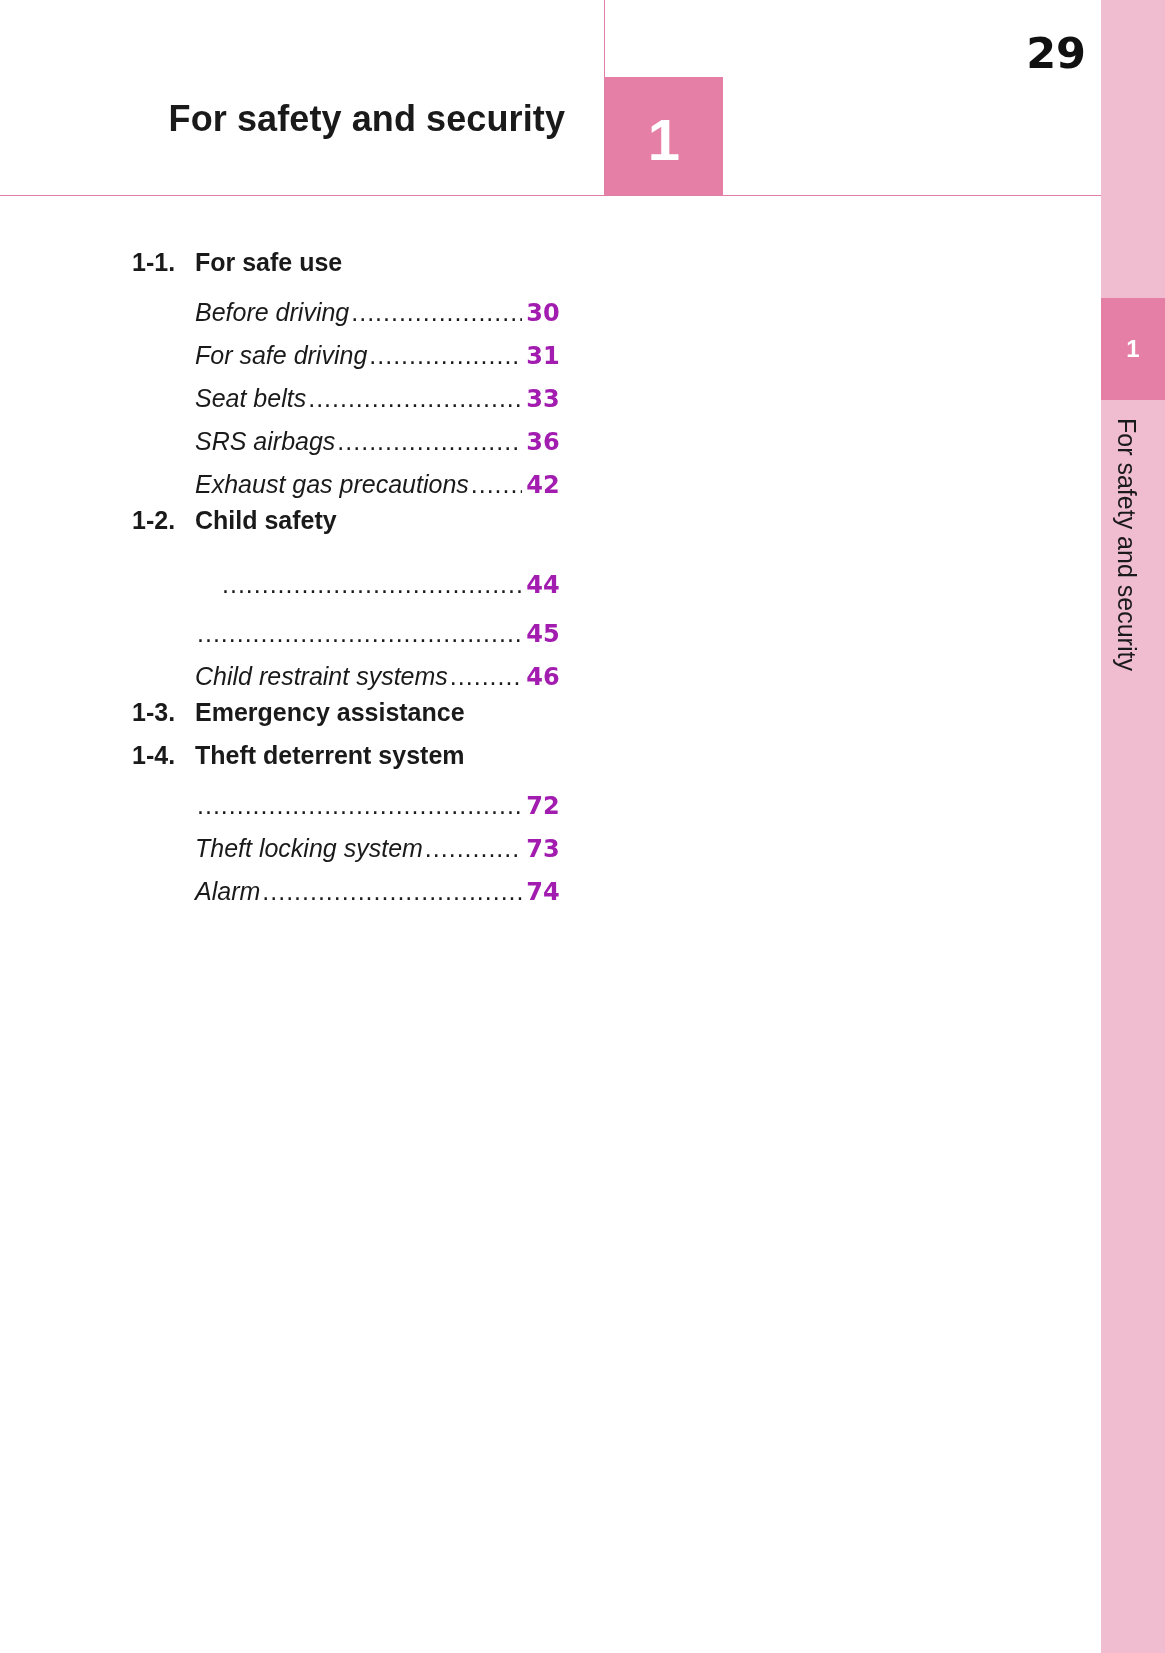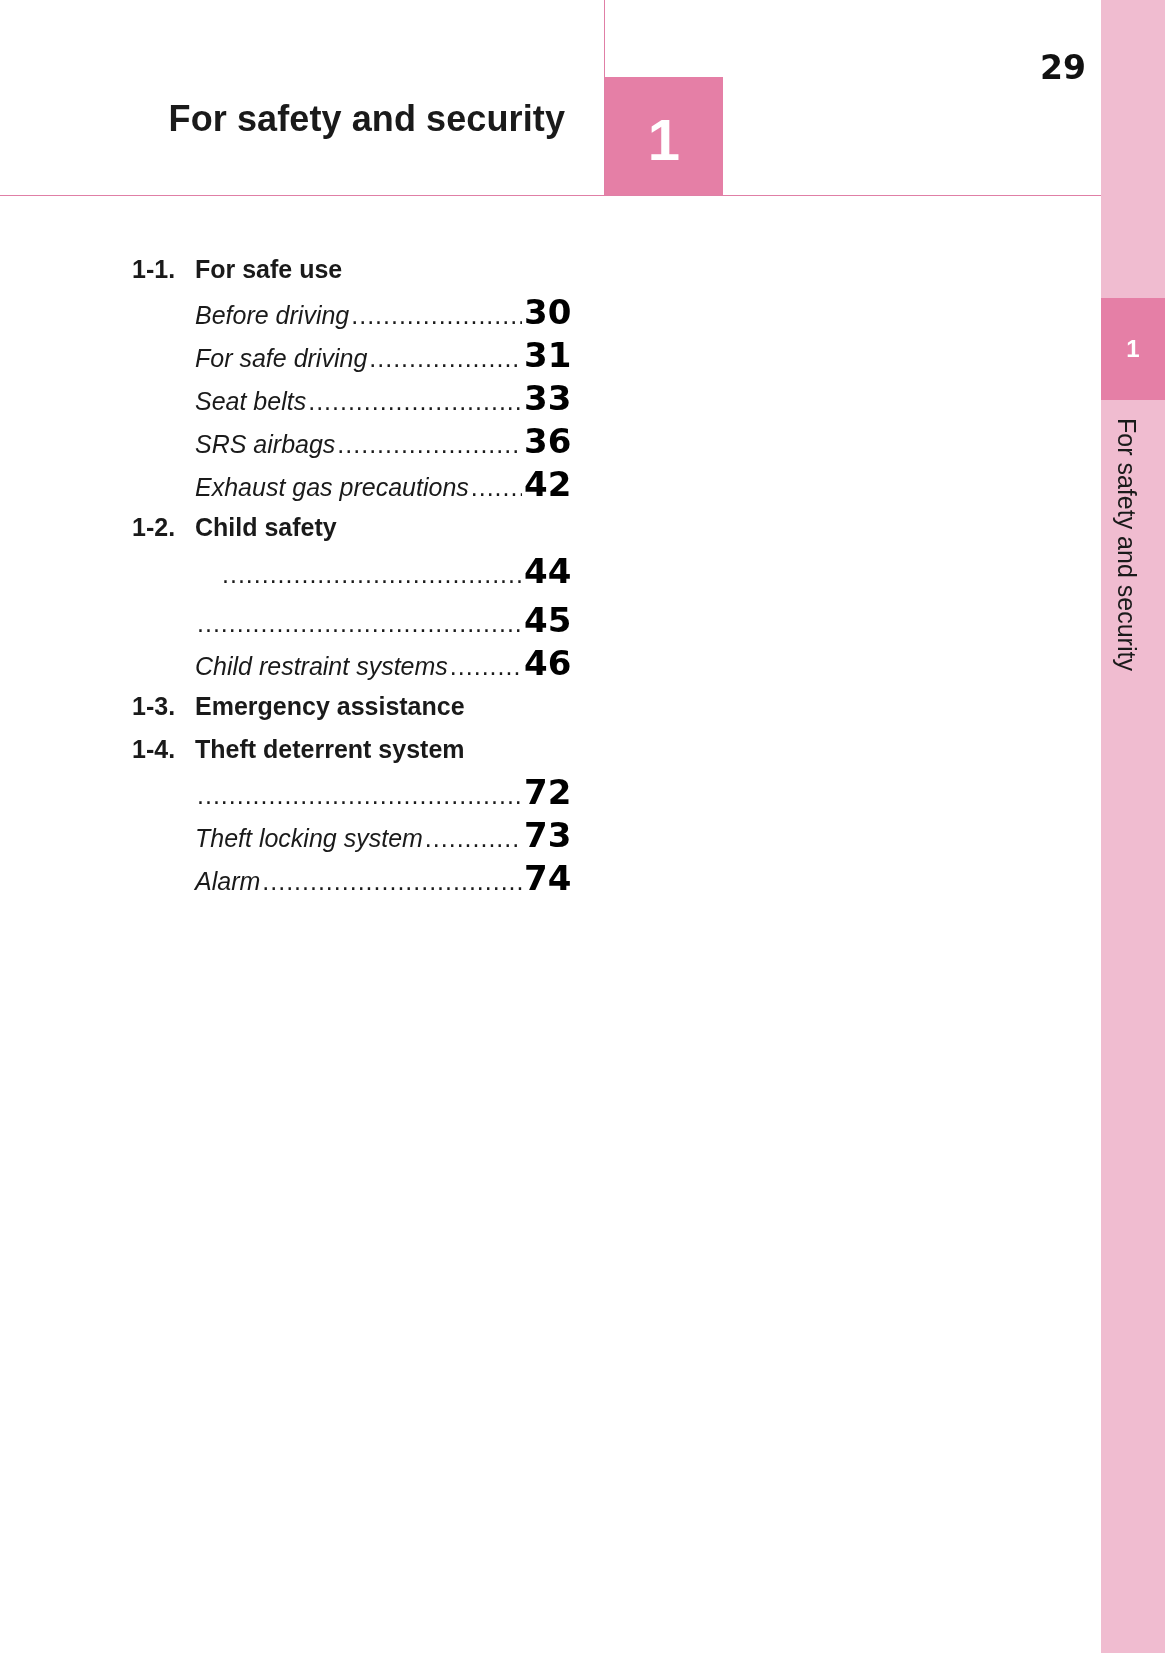--- a/index.html
+++ b/index.html
@@ -24,67 +24,66 @@
       display: flex; align-items: center; justify-content: center;
       padding-top: 6px; box-sizing: border-box;
     }
     .page-title {
       position: absolute; right: 600px; top: 98px; width: 500px; text-align: right;
       font-size: 36px; font-weight: bold; letter-spacing: 0.1px;
       color: #1a1a1a;
     }
     .page-number {
       position: absolute; left: 1000px; top: 28px; width: 86px; text-align: right;
-      font-size: 33px; font-weight: 900; color: #111;
+      font-size: 43px; font-weight: 900; color: #111;
       font-family: "DejaVu Sans", sans-serif;
-      margin-top: 20px;
     }
     .side-tab {
       position: absolute; left: 1101px; top: 0; width: 64px; height: 1653px;
       background: #f0bcd0;
     }
     .side-tab-number {
       position: absolute; left: 1101px; top: 298px; width: 64px; height: 102px;
       background: #e57fa6; color: #fff; font-weight: bold; font-size: 24px;
       display: flex; align-items: center; justify-content: center;
     }
     .side-tab-label {
       position: absolute; left: 1112px; top: 418px;
       writing-mode: vertical-rl;
       font-size: 25px; color: #1a1a1a;
       white-space: nowrap;
     }
     .toc {
       position: absolute; left: 132px; top: 248px; width: 430px;
     }
     .toc-section {
-      display: flex; font-weight: bold; font-size: 25px; height: 43px; align-items: center;
+      display: flex; font-weight: bold; font-size: 25px; height: 43px; 
     }
     .toc-section .num { width: 63px; }
     .toc-item {
       display: flex; align-items: baseline; font-size: 25px; height: 43px; line-height: 43px;
       padding-left: 63px; position: relative;
     }
     .toc-item .label { white-space: nowrap; font-style: italic; }
     .toc-item .dots {
       flex: 1; overflow: hidden; white-space: nowrap; margin: 0 2px;
       color: #1a1a1a;
     }
     .toc-item .dots::after {
       content: "..................................................................................................................";
       letter-spacing: 1px;
     }
     .toc-item .page {
-      color: #000000; font-weight: 900; font-family: "DejaVu Sans", sans-serif;
-      font-size: 34px; width: 38px; text-align: center;
+      color: #a21caf; font-weight: 900; font-family: "DejaVu Sans", sans-serif;
+      font-size: 24px; width: 38px; text-align: center;
     }
     .toc-item.wrap { display: block; height: auto; line-height: 1; }
     .toc-item.wrap .label { display: block; height: 36px; line-height: 36px; }
     .toc-item.wrap .cont {
-      display: flex; align-items: baseline; padding-left: 25px; height: 50px; line-height: 44px;
+      display: flex; align-items: baseline; padding-left: 25px; height: 50px; line-height: 44px; margin-top: 13px;
     }
   </style>
 </head>
 <body>
 
 <div class="vline"></div>
 <div class="hline"></div>
 
 <div class="page-title">For safety and security</div>
 <div class="chapter-box">1</div>

